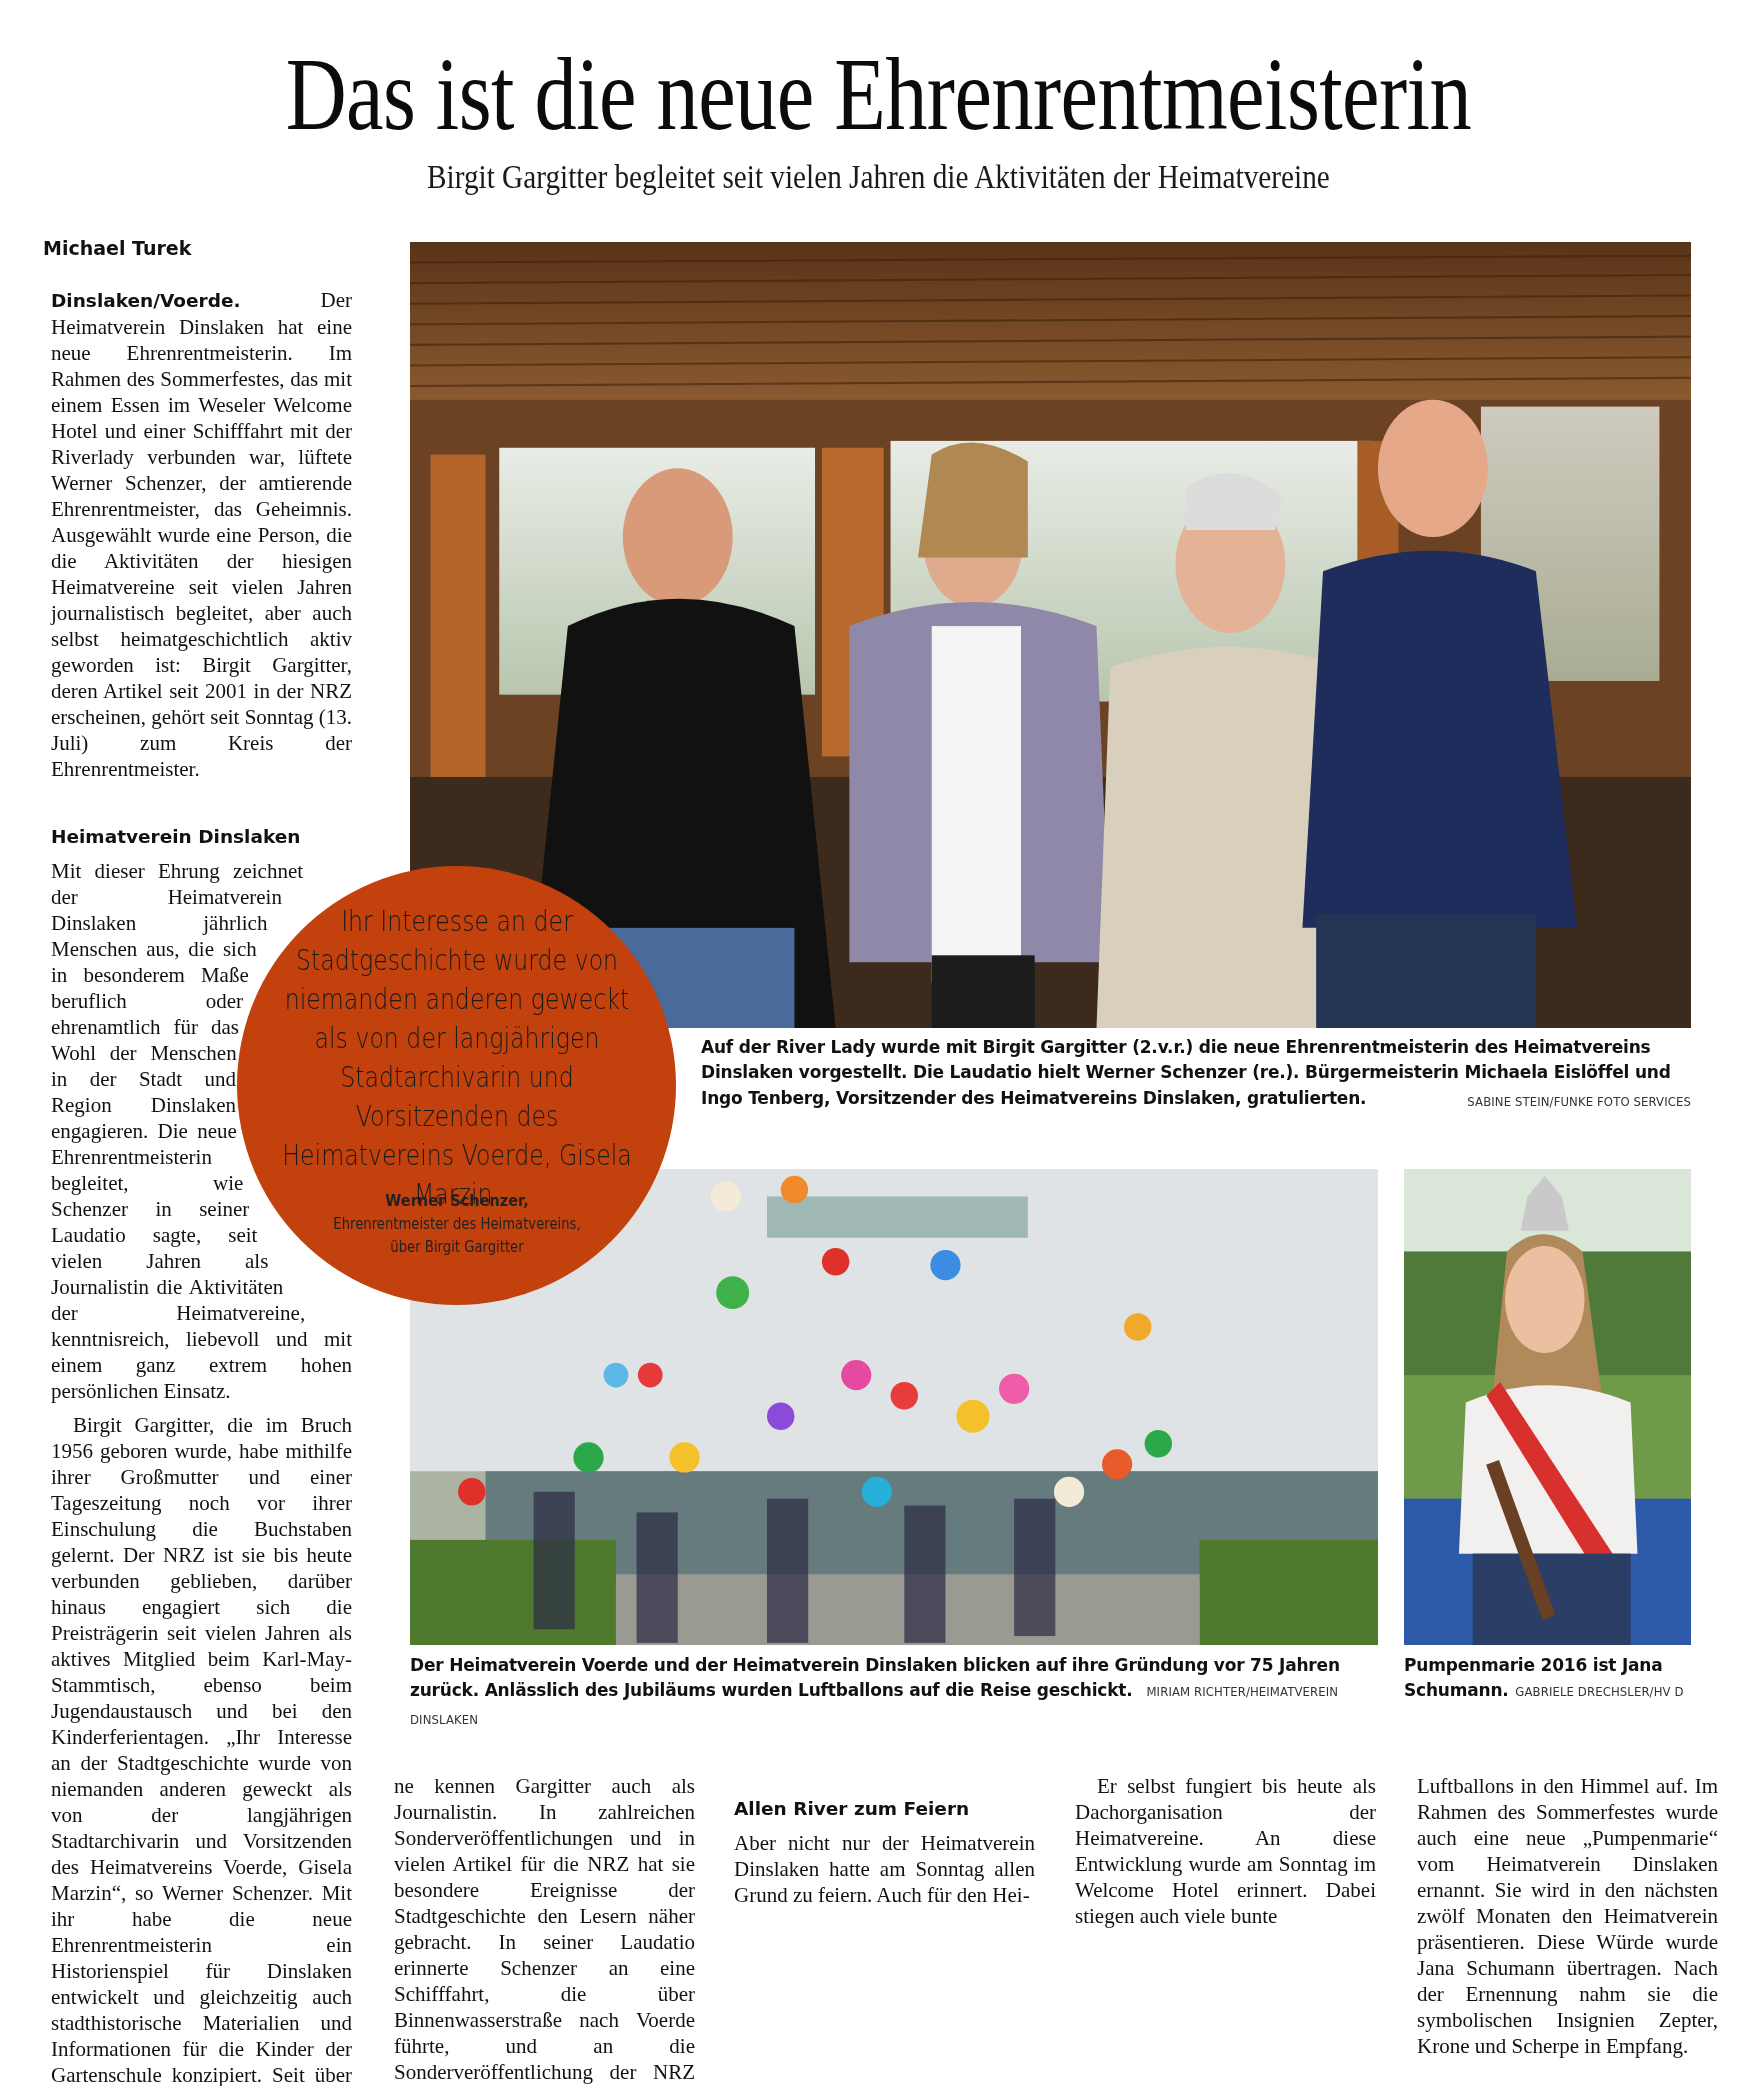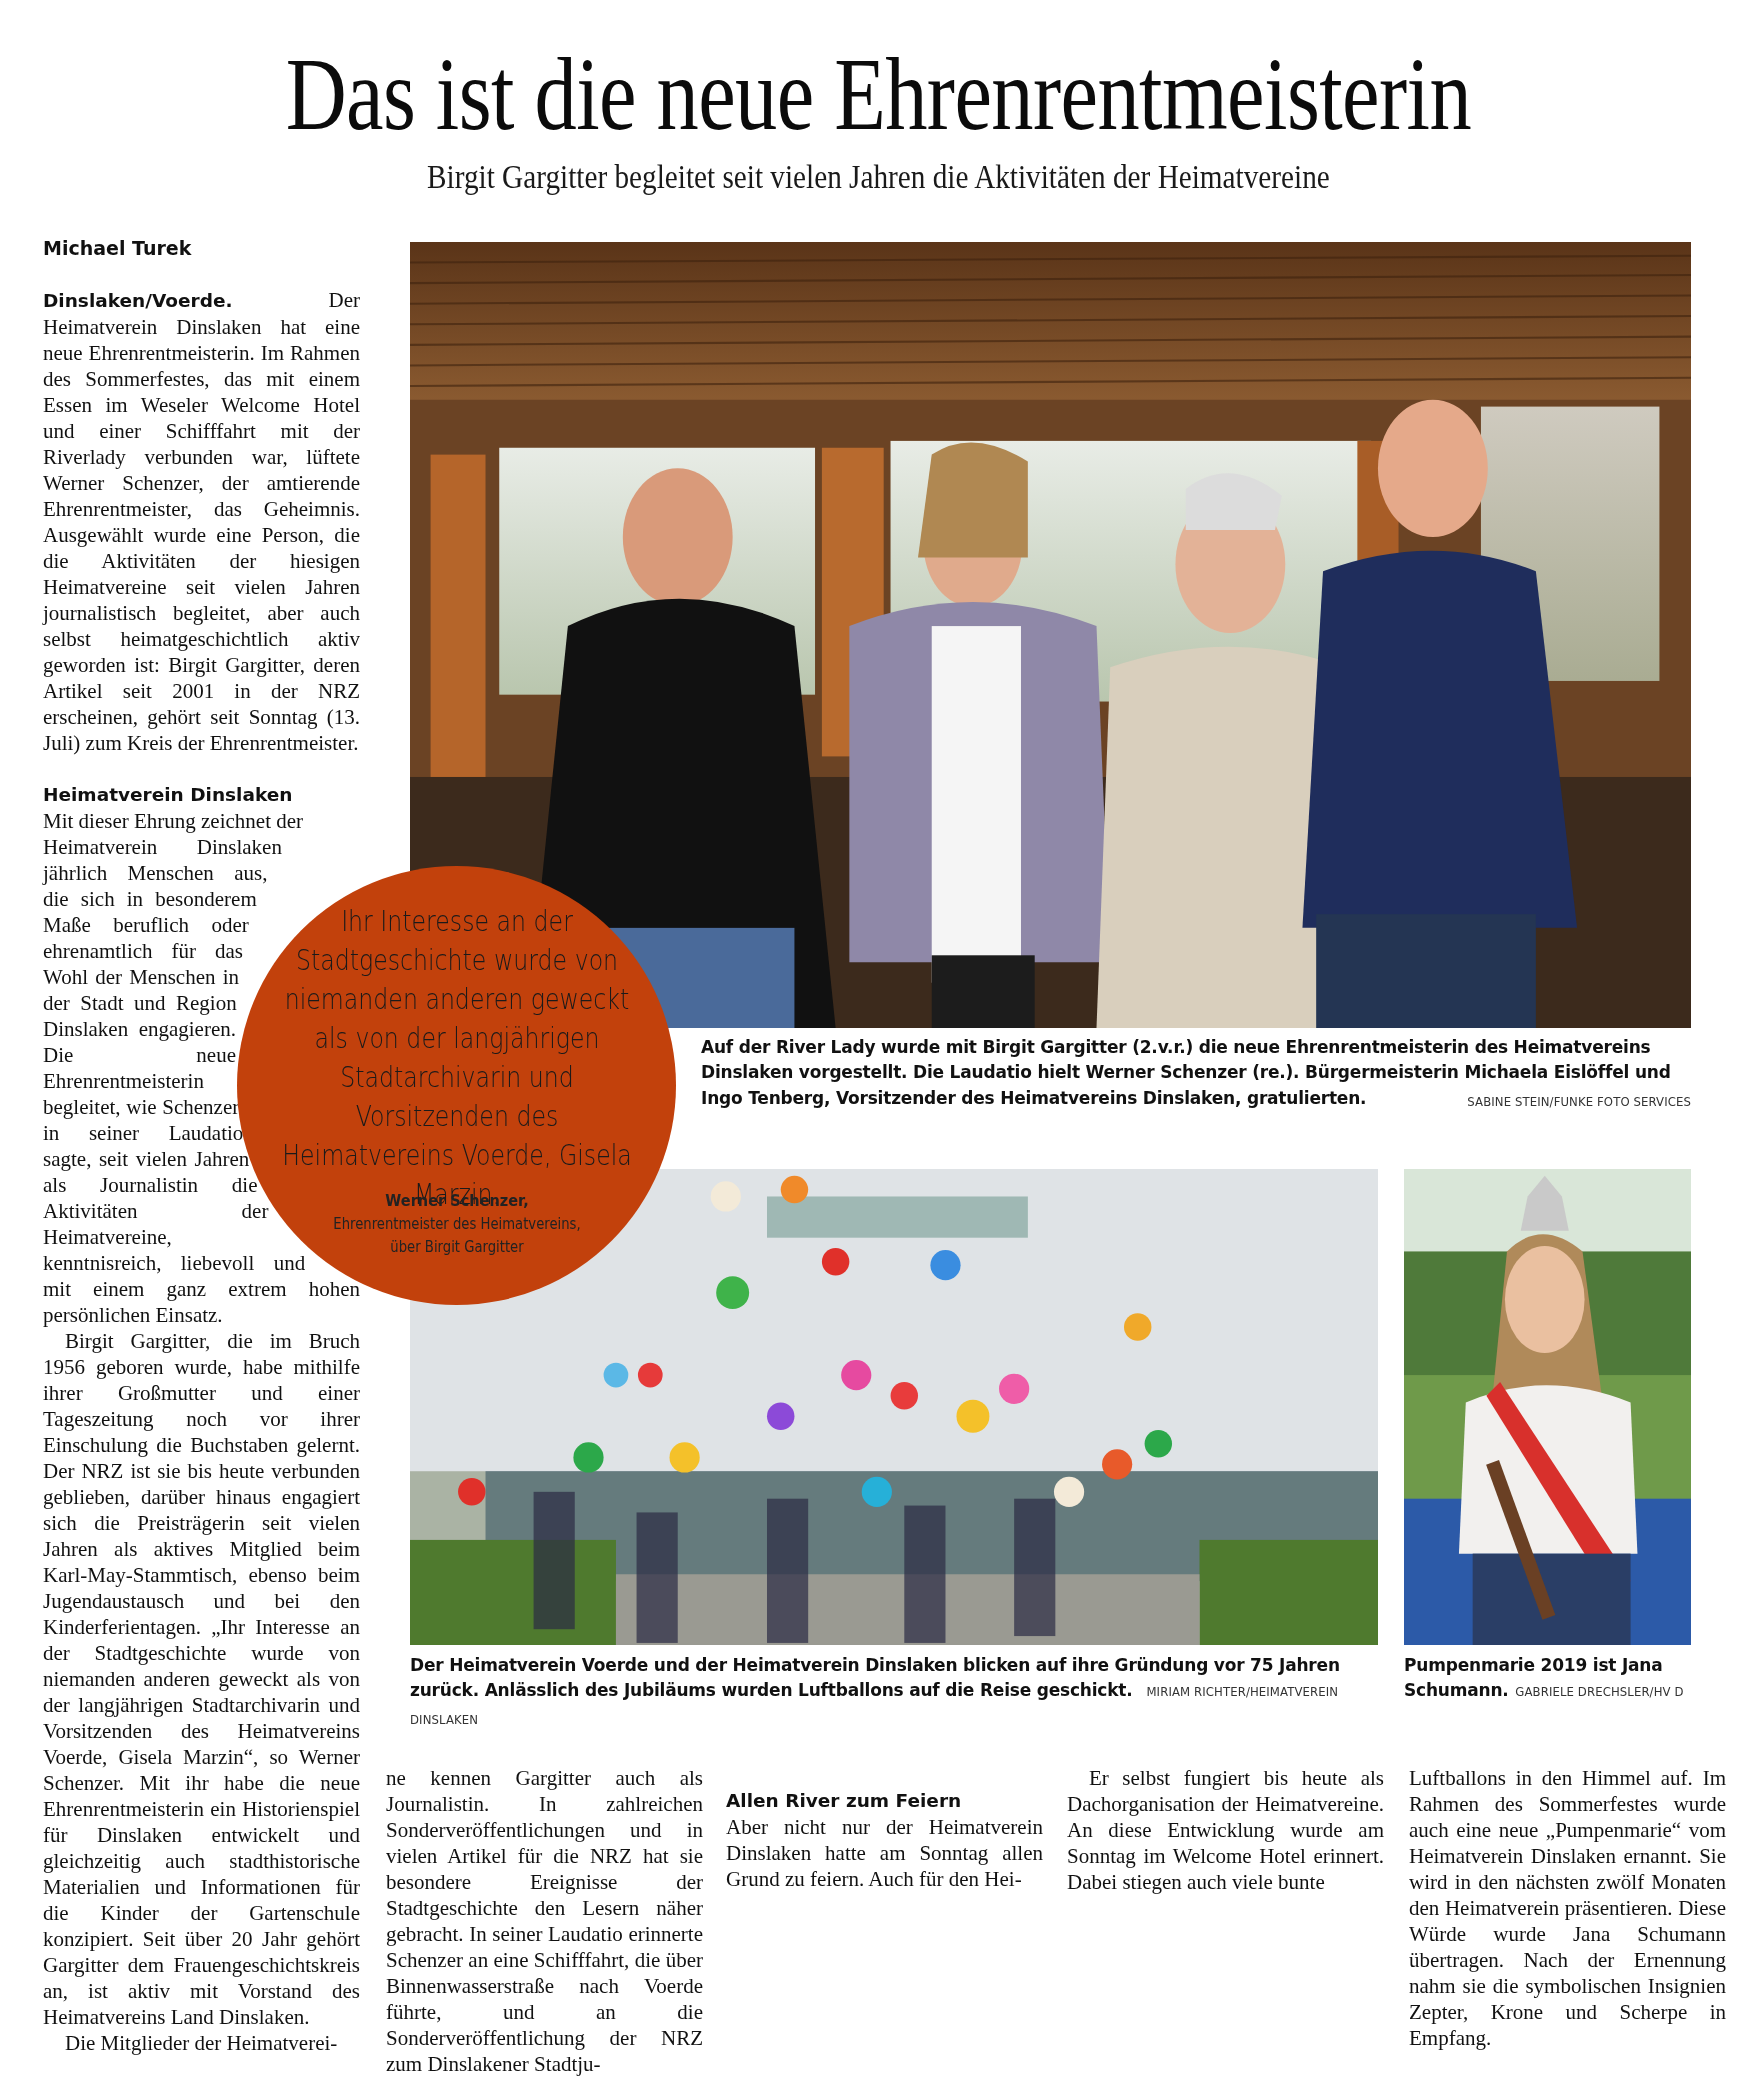--- a/index.html
+++ b/index.html
@@ -12,21 +12,21 @@
   .subhead {
     position:absolute; left:0; width:1757px; top:158px; text-align:center;
     font-family:"Liberation Serif", serif; font-size:34px; line-height:38px;
     transform:scaleX(0.86); transform-origin:878px 0; color:#1a1a1a;
   }
   .author { position:absolute; left:43px; top:237px; font-family:"DejaVu Sans", sans-serif; font-weight:bold; font-size:19px; }
   .col {
     position:absolute; font-family:"Liberation Serif", serif; font-size:21px; line-height:26px;
     text-align:justify; hyphens:manual; color:#111;
   }
-  .col p { margin:0; }
+  .col p { margin:8px; }
   .col p.indent { text-indent:22px; }
   .lead { font-family:"DejaVu Sans", sans-serif; font-weight:bold; font-size:18.5px; }
   .subhead-inline { font-family:"DejaVu Sans", sans-serif; font-weight:bold; font-size:18.5px; line-height:26px; margin:0; }
   .photo { position:absolute; overflow:hidden; }
   .caption {
     position:absolute; font-family:"DejaVu Sans", sans-serif; font-weight:bold; font-size:17px; line-height:25.4px;
     color:#111; letter-spacing:-0.2px;
   }
   .credit { font-family:"DejaVu Sans", sans-serif; font-weight:normal; font-size:11.7px; letter-spacing:0.1px; color:#333; text-transform:uppercase; }
   .credit-right { position:absolute; right:0; bottom:1.4px; }
@@ -188,21 +188,21 @@
     <rect x="160" y="420" width="20" height="240" fill="#6a4024" transform="rotate(-20 170 540)"></rect>
   </svg>
 </div>
 
 <div class="caption" style="left:410px; top:1653px; width:968px;">
   <span>Der Heimatverein Voerde und der Heimatverein Dinslaken blicken auf ihre Gründung vor 75 Jahren zurück. Anlässlich des Jubiläums wurden Luftballons auf die Reise geschickt.</span>
   <span class="credit" style="margin-left:8.2px;">MIRIAM RICHTER/HEIMATVEREIN DINSLAKEN</span>
 </div>
 
 <div class="caption" style="left:1404px; top:1653px; width:287px;">
-  <span>Pumpenmarie 2019 ist Jana Schumann.</span>
+  <span>Pumpenmarie 2016 ist Jana Schumann.</span>
   <span class="credit" style="margin-left:1px;">GABRIELE DRECHSLER/HV D</span>
 </div>
 
 <div class="col" style="left:386px; top:1765px; width:317px;">
   <p>ne kennen Gargitter auch als Journalistin. In zahlreichen Sonderveröffentlichungen und in vielen Artikel für die NRZ hat sie besondere Ereignisse der Stadtgeschichte den Lesern näher gebracht. In seiner Laudatio erinnerte Schenzer an eine Schifffahrt, die über Binnenwasserstraße nach Voerde führte, und an die Sonderveröffentlichung der NRZ zum Dinslakener Stadtju-</p>
 </div>
 
 <div class="col" style="left:726px; top:1765px; width:317px;">
   <div style="height:23px;"></div>
   <p class="subhead-inline">Allen River zum Feiern</p>

